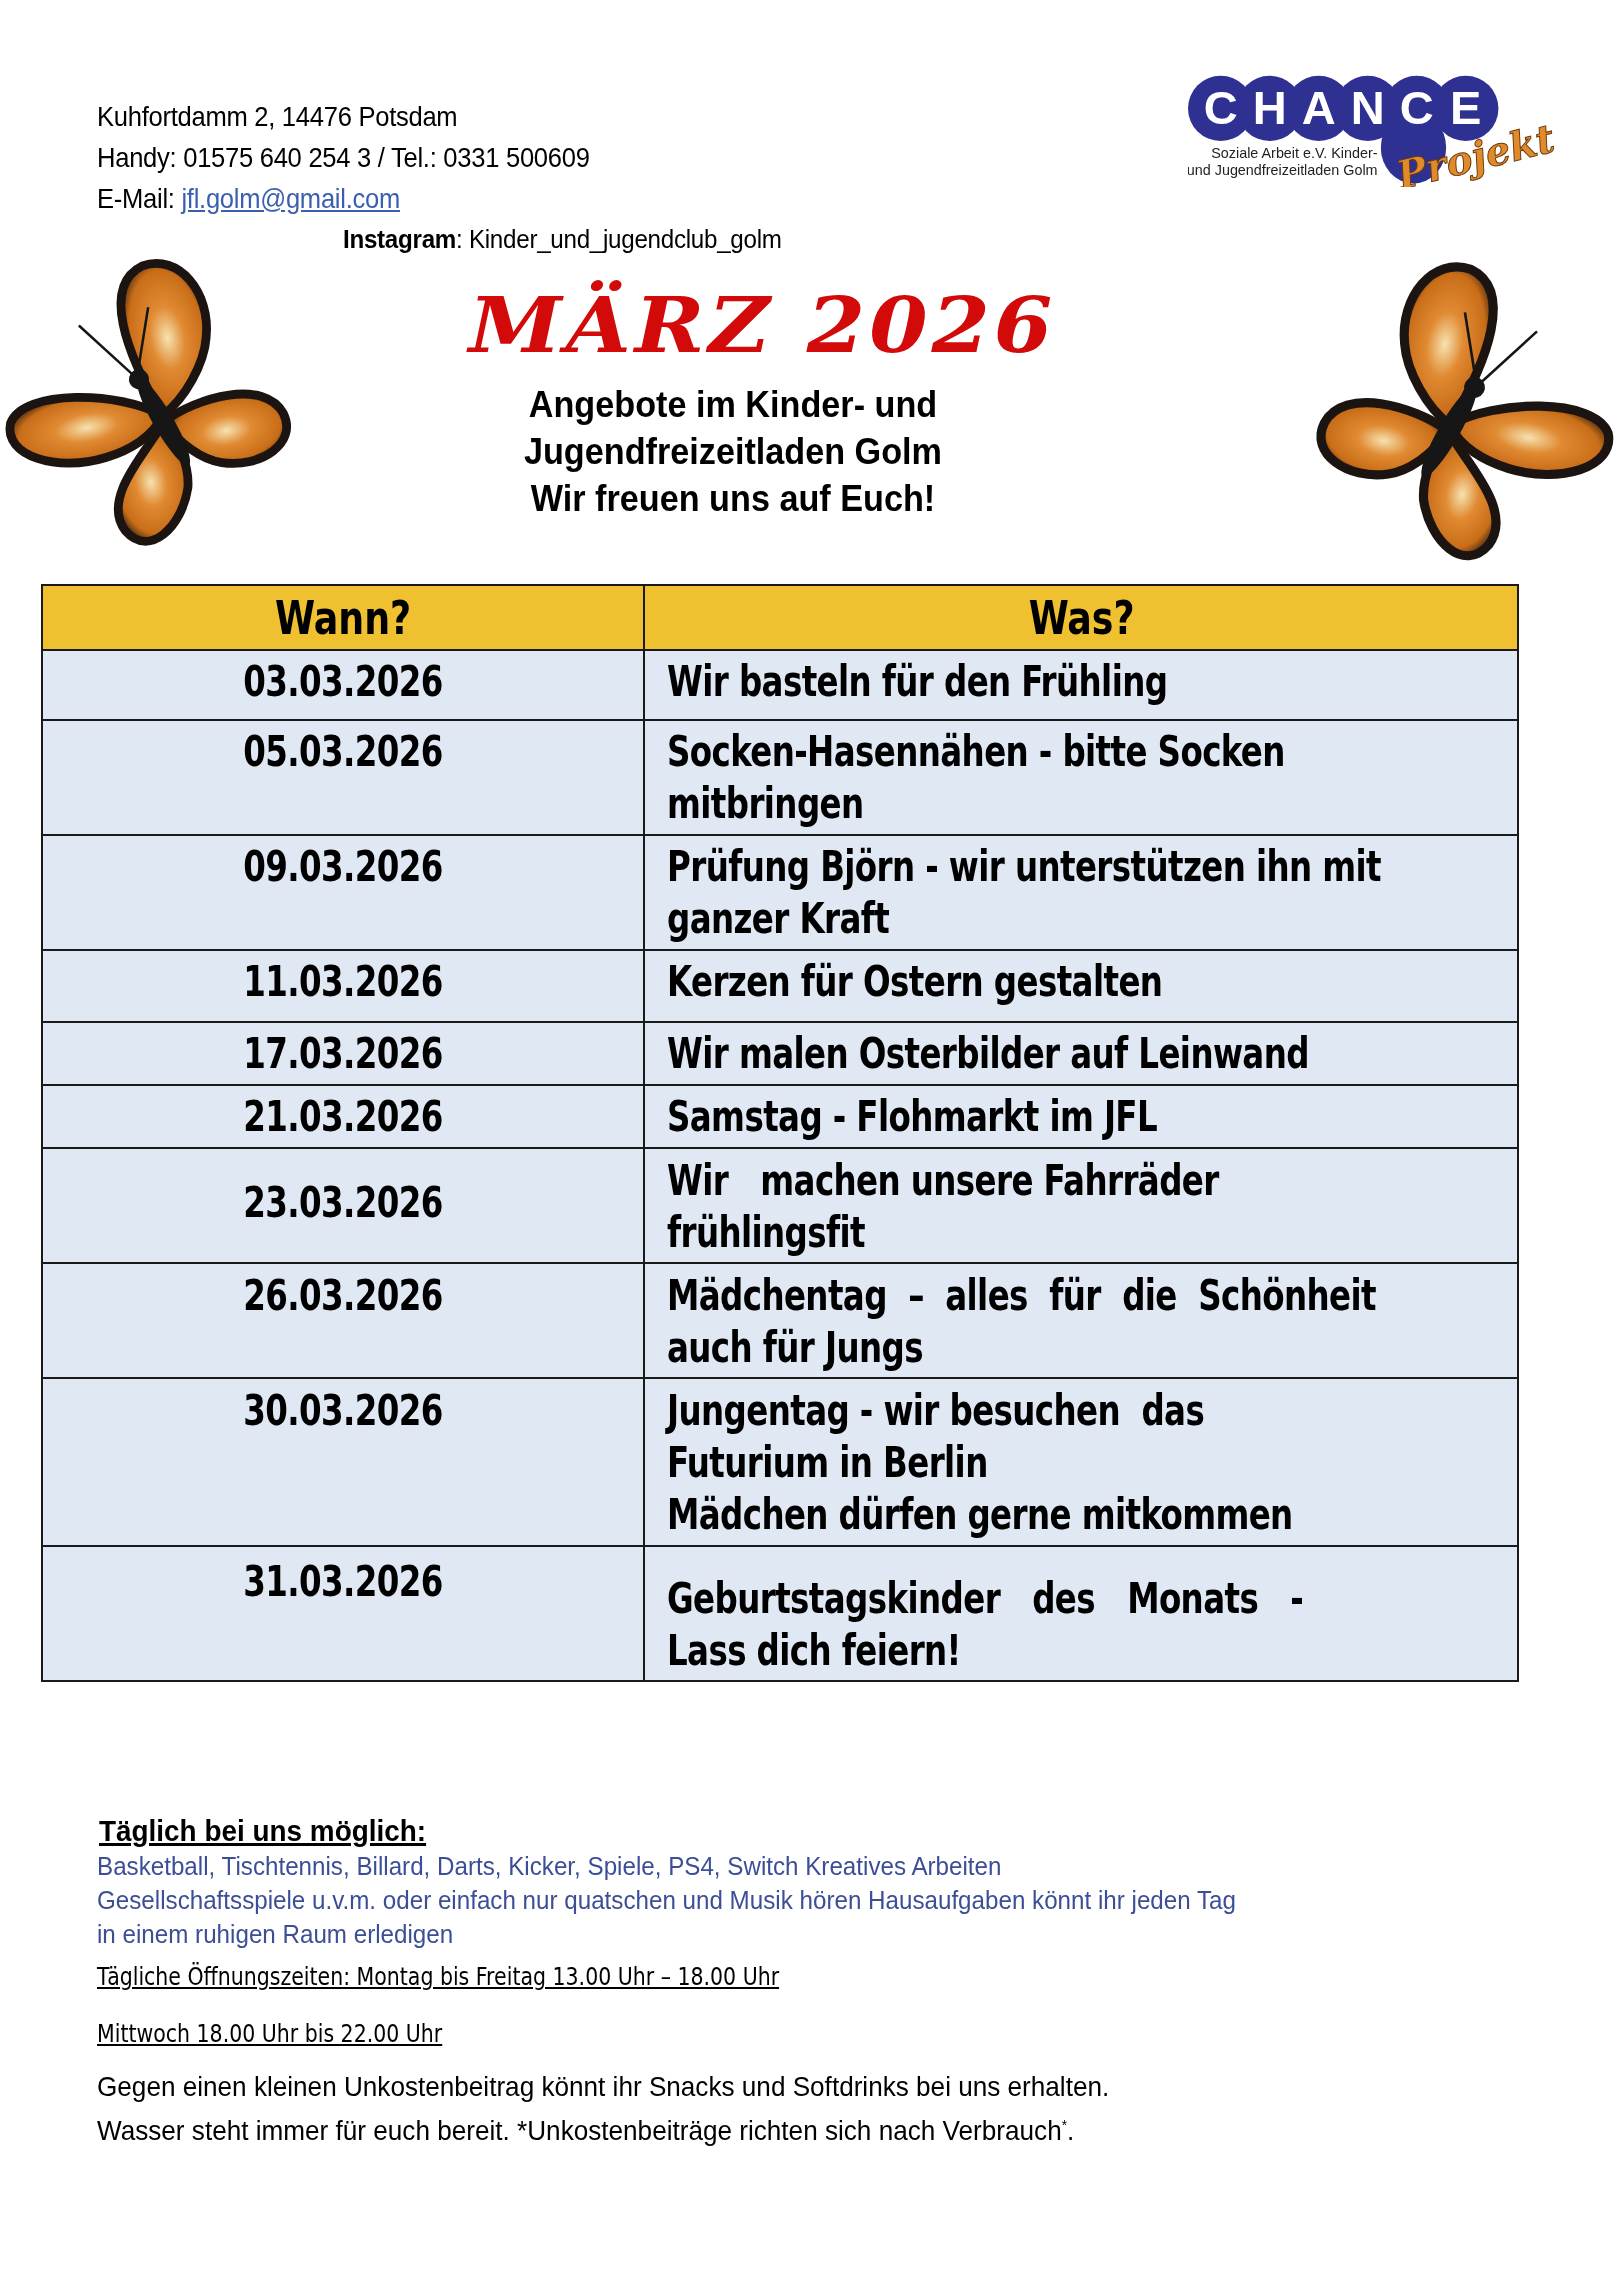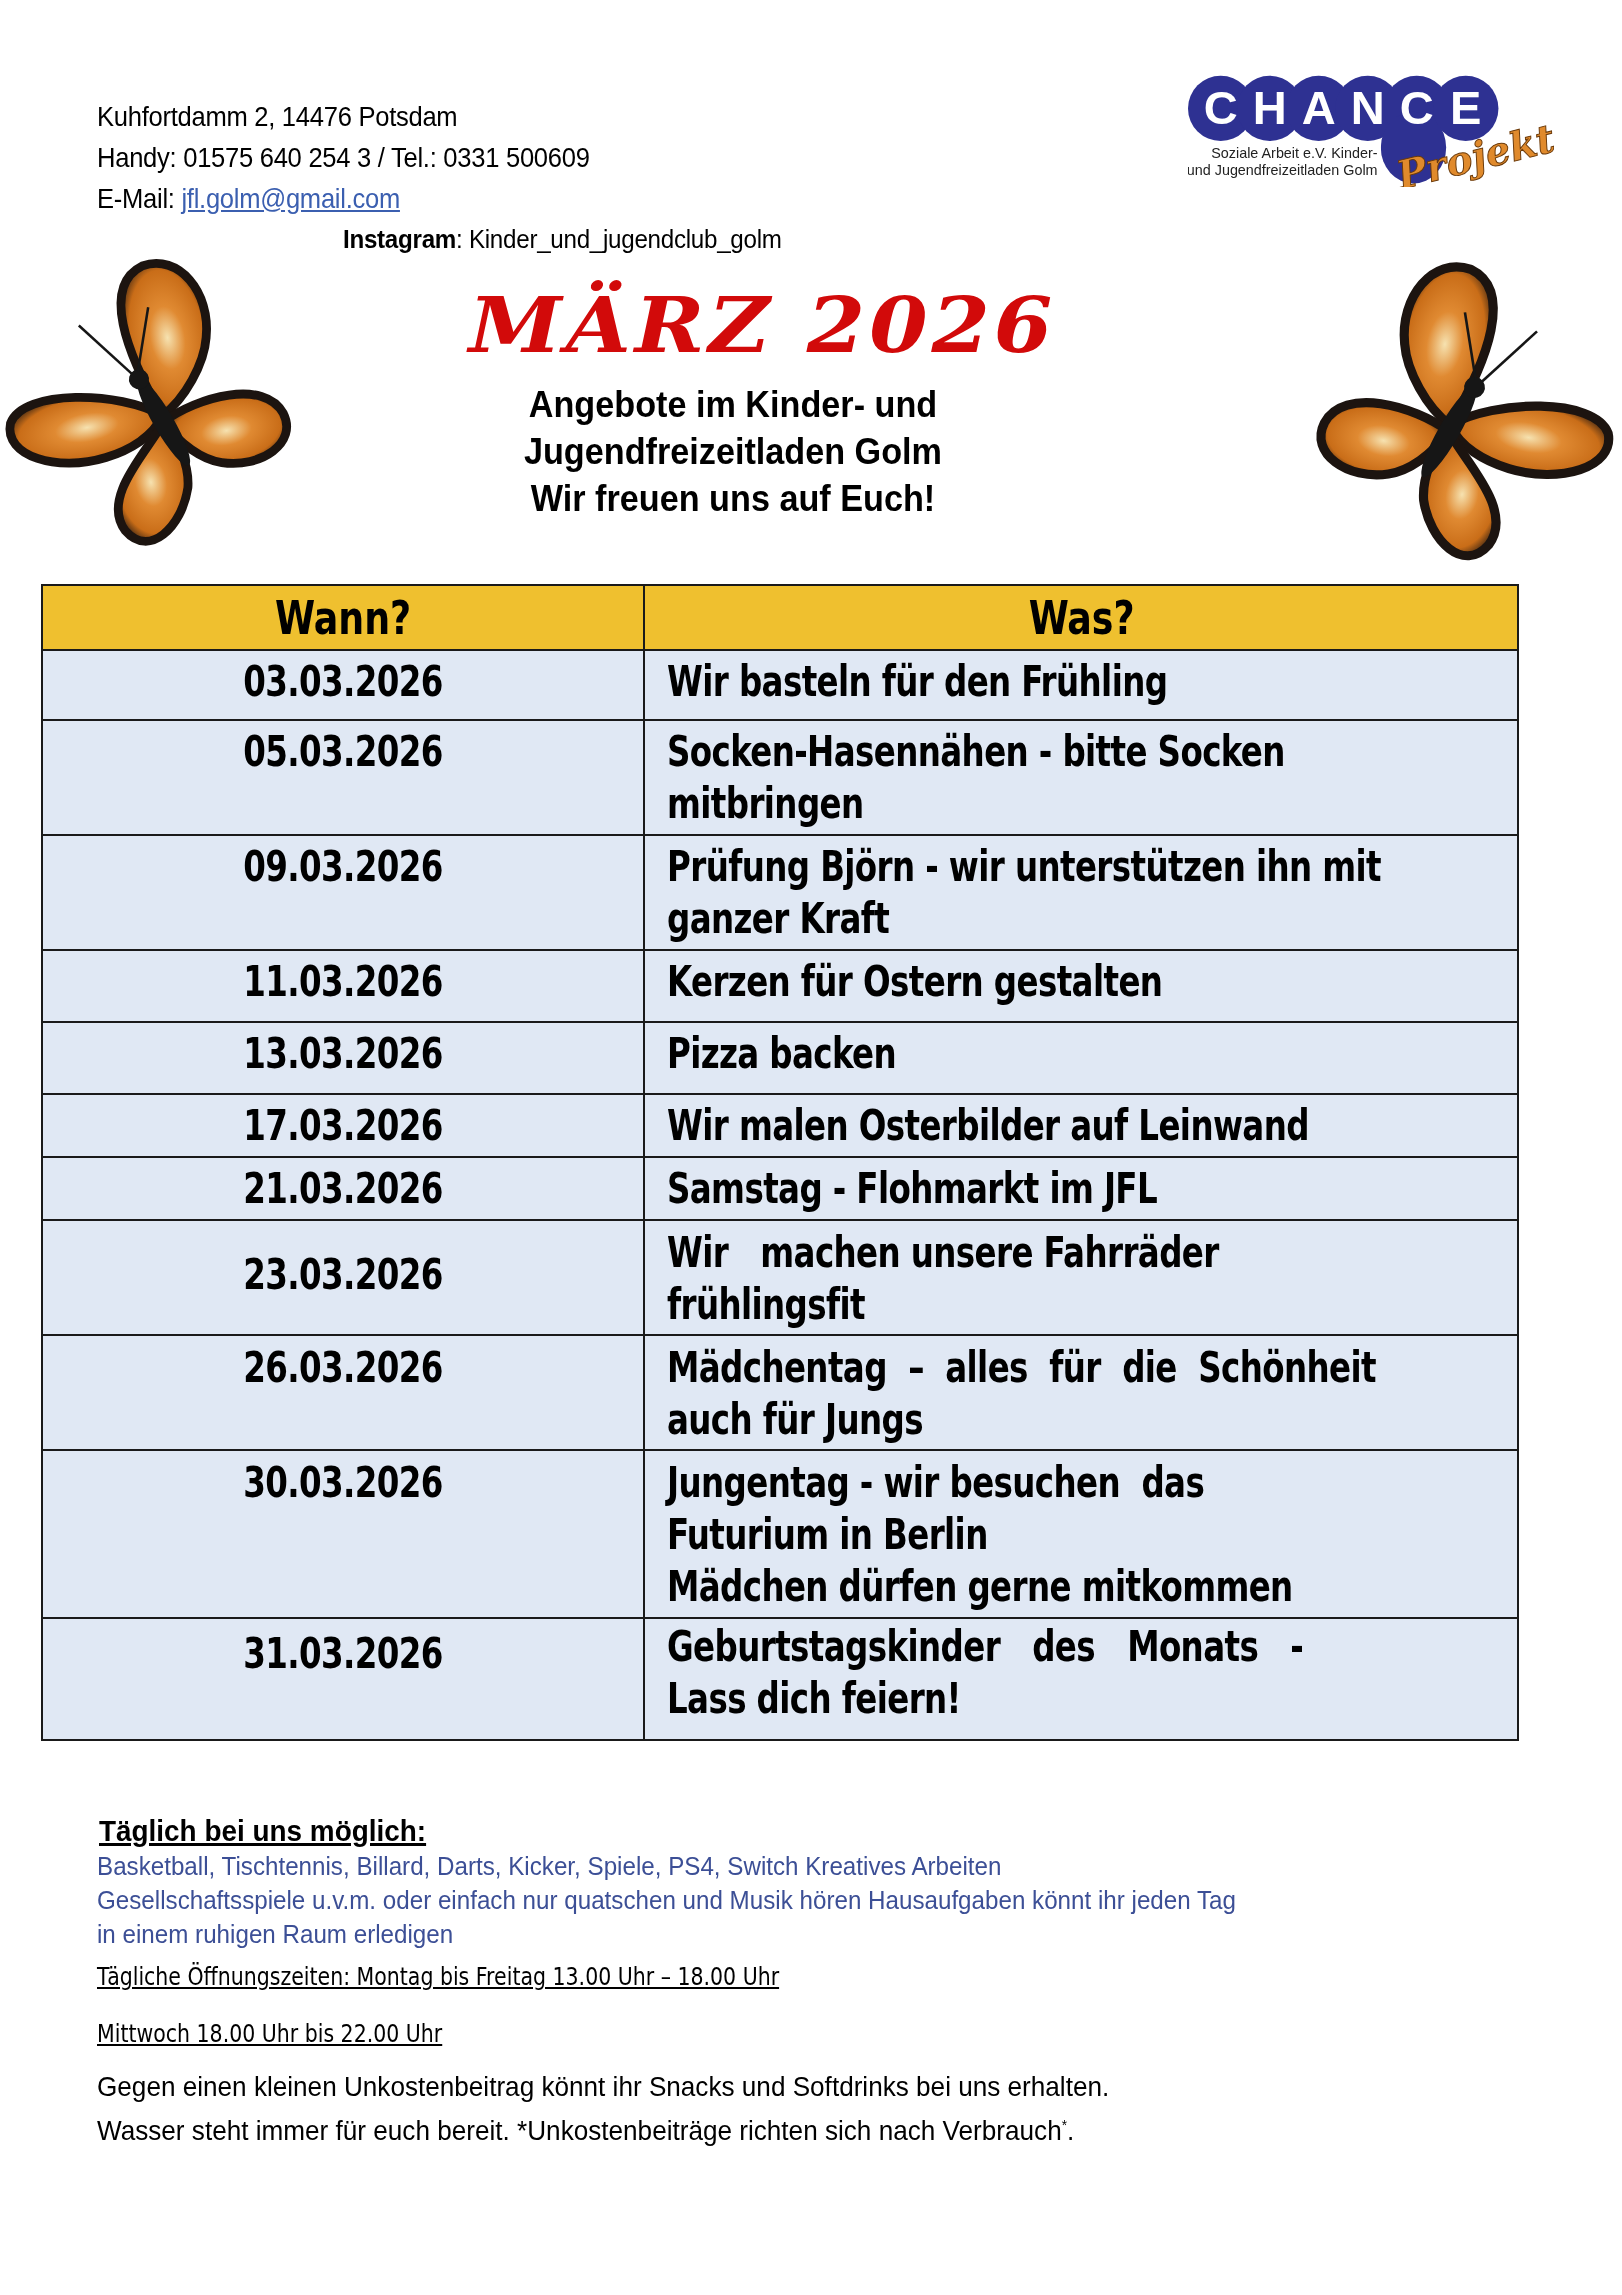--- a/index.html
+++ b/index.html
@@ -118,24 +118,20 @@
       <td class="what"><span class="cond">Socken-Hasennähen - bitte Socken</span><br><span class="cond">mitbringen</span></td>
     </tr>
     <tr style="height:113px">
       <td class="date"><span class="condc">09.03.2026</span></td>
       <td class="what"><span class="cond">Prüfung Björn - wir unterstützen ihn mit</span><br><span class="cond">ganzer Kraft</span></td>
     </tr>
     <tr style="height:72px">
       <td class="date"><span class="condc">11.03.2026</span></td>
       <td class="what"><span class="cond">Kerzen für Ostern gestalten</span></td>
     </tr>
-    <tr style="height:72px">
-      <td class="date"><span class="condc">13.03.2026</span></td>
-      <td class="what"><span class="cond">Pizza backen</span></td>
-    </tr>
     <tr style="height:55px">
       <td class="date"><span class="condc">17.03.2026</span></td>
       <td class="what"><span class="cond">Wir malen Osterbilder auf Leinwand</span></td>
     </tr>
     <tr style="height:55px">
       <td class="date"><span class="condc">21.03.2026</span></td>
       <td class="what"><span class="cond">Samstag - Flohmarkt im JFL</span></td>
     </tr>
     <tr style="height:113px">
       <td class="date" style="padding-top:28px"><span class="condc">23.03.2026</span></td>
@@ -144,21 +140,21 @@
     <tr style="height:113px">
       <td class="date"><span class="condc">26.03.2026</span></td>
       <td class="what"><span class="cond" style="white-space:pre">Mädchentag  –  alles  für  die  Schönheit</span><br><span class="cond">auch für Jungs</span></td>
     </tr>
     <tr style="height:166px">
       <td class="date"><span class="condc">30.03.2026</span></td>
       <td class="what"><span class="cond" style="white-space:pre">Jungentag - wir besuchen  das</span><br><span class="cond">Futurium in Berlin</span><br><span class="cond">Mädchen dürfen gerne mitkommen</span></td>
     </tr>
     <tr style="height:122px">
       <td class="date" style="padding-top:9.2px"><span class="condc">31.03.2026</span></td>
-      <td class="what" style="padding-top:2px"><span class="cond" style="white-space:pre">Geburtstagskinder   des   Monats   -</span><br><span class="cond">Lass dich feiern!</span></td>
+      <td class="what" style="padding-top:26px"><span class="cond" style="white-space:pre">Geburtstagskinder   des   Monats   -</span><br><span class="cond">Lass dich feiern!</span></td>
     </tr>
   </tbody>
 </table>
 
 <div class="abs daily-head">Täglich bei uns möglich:</div>
 <div class="abs daily-text">
   <div>Basketball, Tischtennis, Billard, Darts, Kicker, Spiele, PS4, Switch Kreatives Arbeiten</div>
   <div>Gesellschaftsspiele u.v.m. oder einfach nur quatschen und Musik hören Hausaufgaben könnt ihr jeden Tag</div>
   <div>in einem ruhigen Raum erledigen</div>
 </div>

